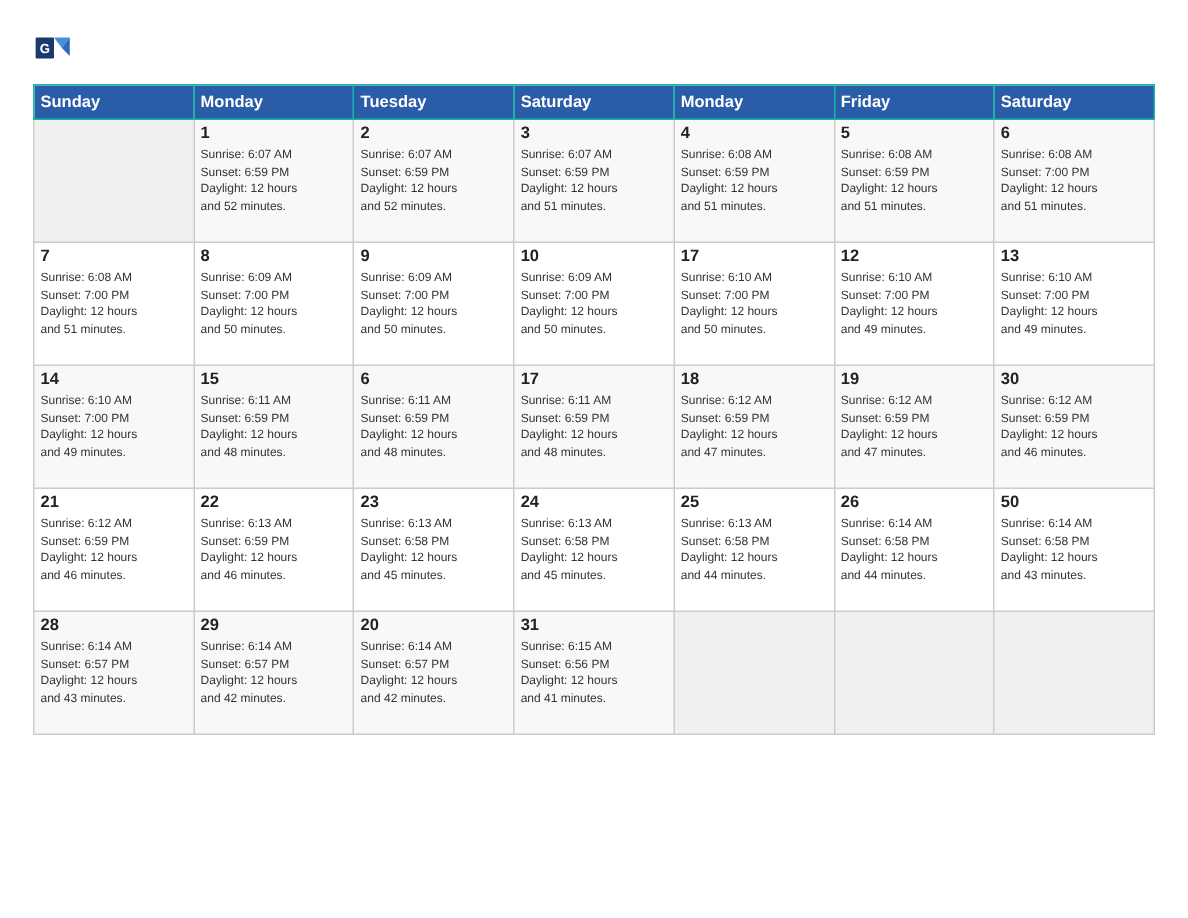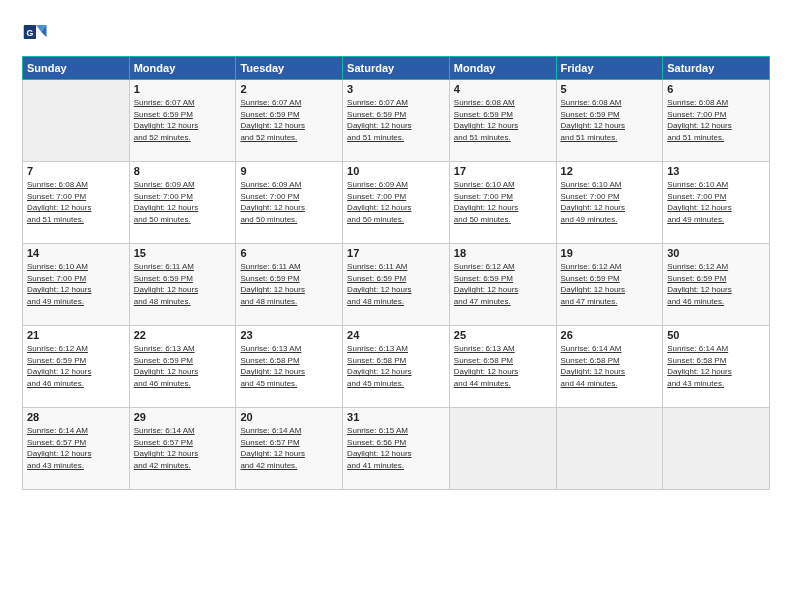--- a/index.html
+++ b/index.html
@@ -87,21 +87,20 @@
       font-size: 11px;
       font-weight: bold;
       color: #222;
       display: block;
       margin-bottom: 2px;
     }
     .day-info {
       font-size: 8px;
       color: #333;
       line-height: 1.45;
-      text-decoration: underline;
     }
     .empty-cell {
       background: #f0f0f0 !important;
     }
   </style>
 </head>
 <body>
 
 <div class="page">
   <div class="header">

